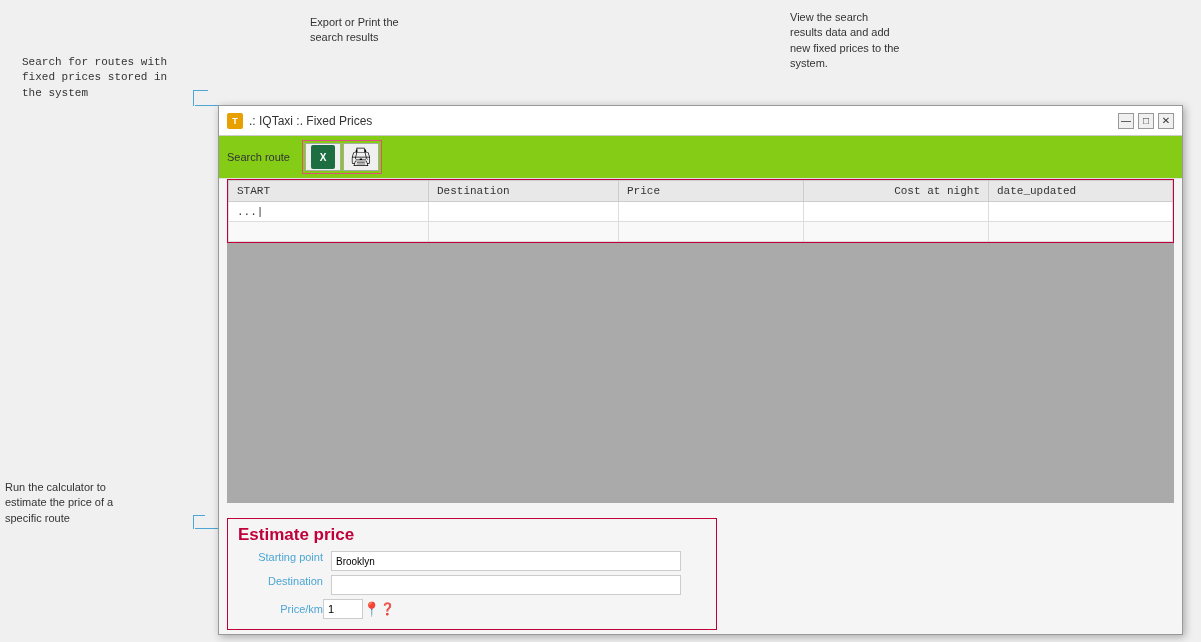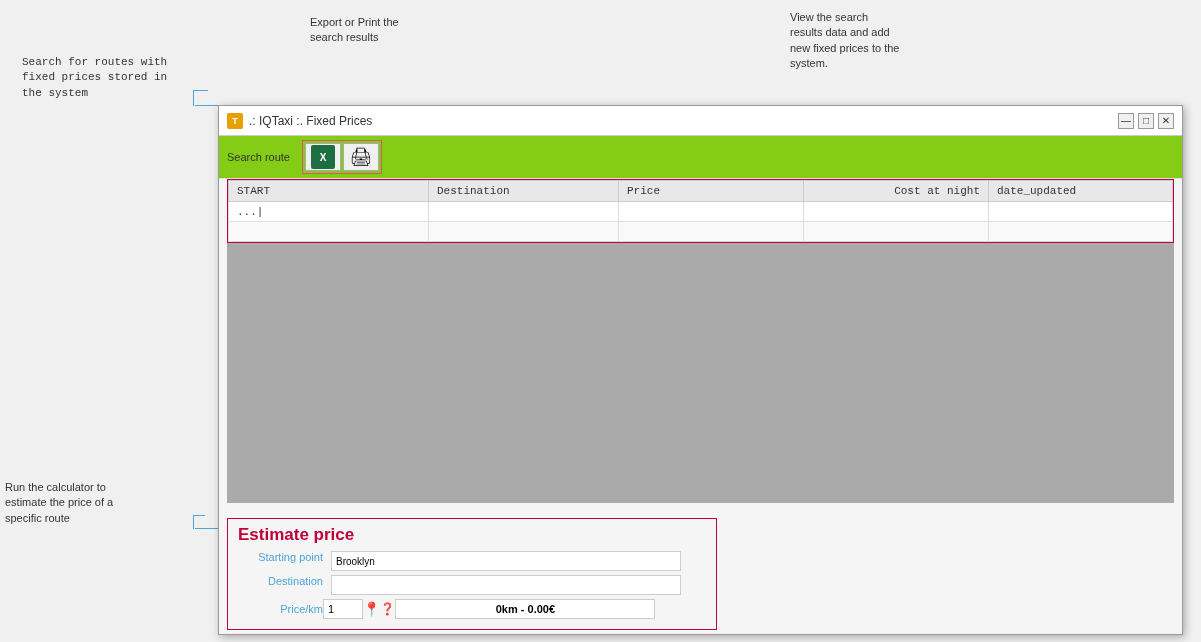--- a/index.html
+++ b/index.html
@@ -384,18 +384,17 @@
         </div>
         <div class="estimate-row">
           <span class="estimate-label">Destination</span>
           <input class="estimate-input" type="text" style="">
         </div>
         <div class="estimate-row price-row">
           <span class="estimate-label">Price/km</span>
           <input class="price-input-small" type="text" value="1" style="">
           <span class="pin-icon">📍</span>
           <span class="question-icon">❓</span>
-          <div class="price-result">0km - 0.00€</div>
         </div>
       </div>
     </div>
   </div>
 </div>
 
 </body></html>

